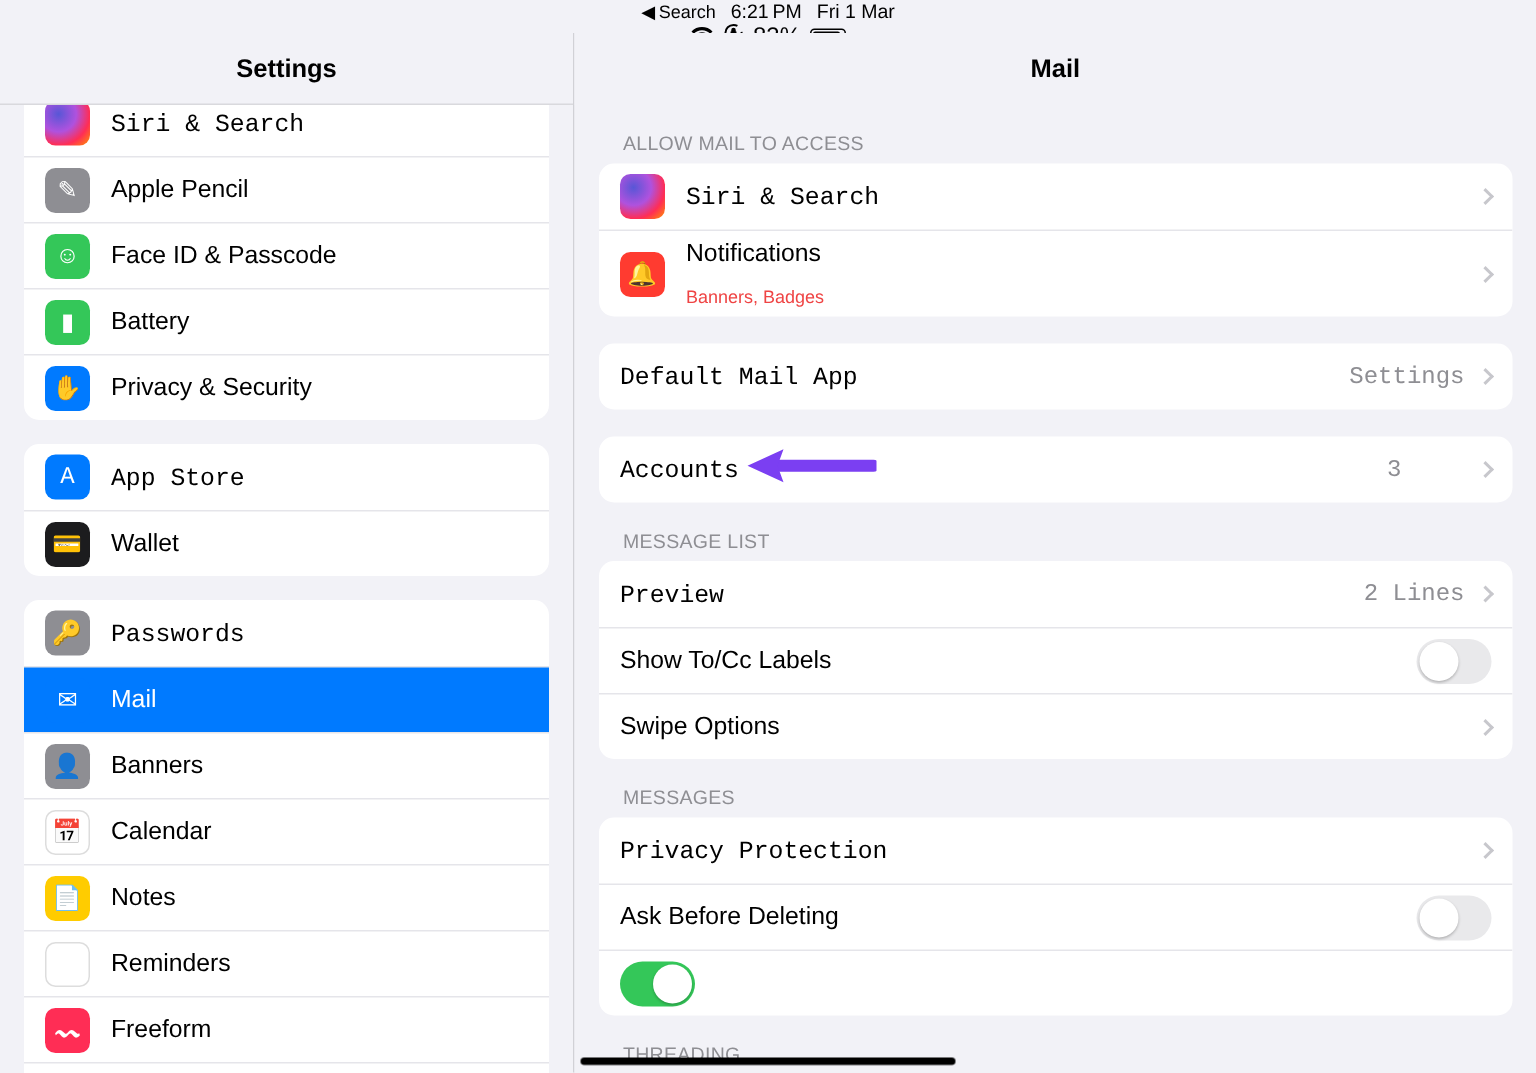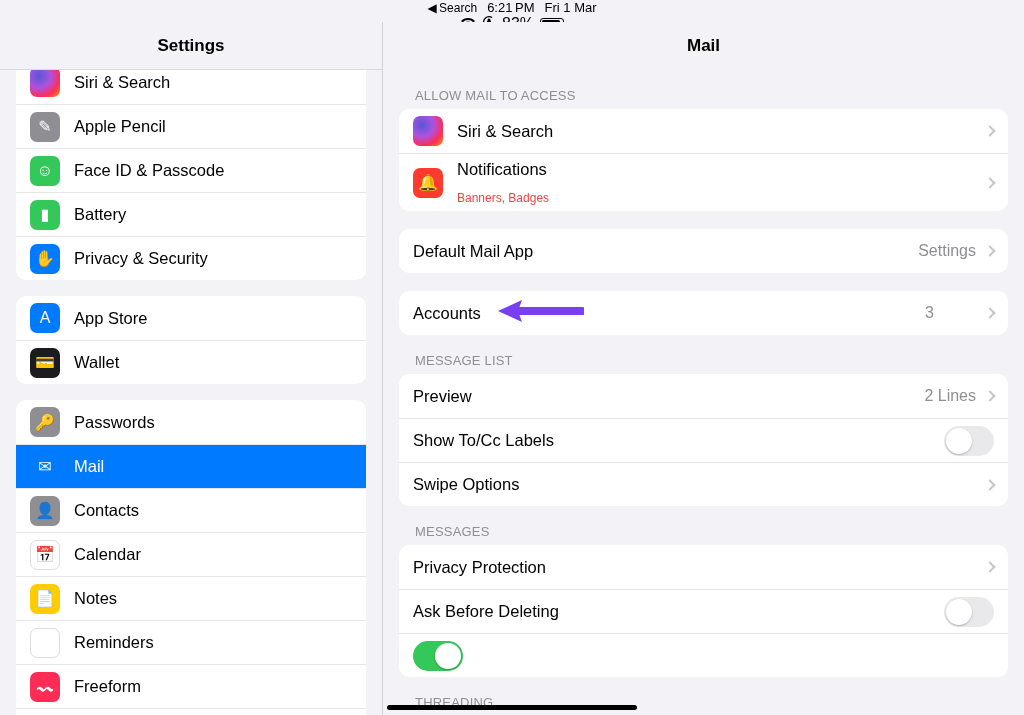--- a/index.html
+++ b/index.html
@@ -62,21 +62,21 @@
   .group-header {
     font-size: 13px; color: #8e8e93; text-transform: uppercase;
     padding: 18px 16px 6px 16px; letter-spacing: 0.2px;
   }
   .row {
     display: flex; align-items: center;
     min-height: 44px; padding: 6px 14px;
     border-top: 0.5px solid #e5e5ea;
     cursor: pointer;
   }
-  .group .row:first-child { border-top: none; }
+  .group .row:first-child { border-top: none; font-family: Liberation Mono, monospace; }
   .row.selected { background: #007aff; color: #fff; }
   .row.selected .row-label { color: #fff; }
   .sidebar .row .icon {
     width: 30px; height: 30px; border-radius: 7px;
     margin-right: 14px; flex-shrink: 0;
     display: flex; align-items: center; justify-content: center;
     font-size: 16px;
   }
   .detail .row .icon.app {
     width: 30px; height: 30px; border-radius: 7px;
@@ -198,21 +198,21 @@
           <div class="row">
             <div class="icon bg-grey" style="color: rgb(255, 255, 255);">🔑</div>
             <span class="row-label">Passwords</span>
           </div>
           <div class="row selected">
             <div class="icon bg-blue" style="color: rgb(255, 255, 255);">✉</div>
             <span class="row-label">Mail</span>
           </div>
           <div class="row">
             <div class="icon bg-grey" style="color: rgb(255, 255, 255);">👤</div>
-            <span class="row-label">Contacts</span>
+            <span class="row-label">Banners</span>
           </div>
           <div class="row">
             <div class="icon bg-white" style="color: rgb(255, 255, 255);">📅</div>
             <span class="row-label">Calendar</span>
           </div>
           <div class="row">
             <div class="icon bg-yellow" style="color: rgb(255, 255, 255);">📄</div>
             <span class="row-label">Notes</span>
           </div>
           <div class="row">

